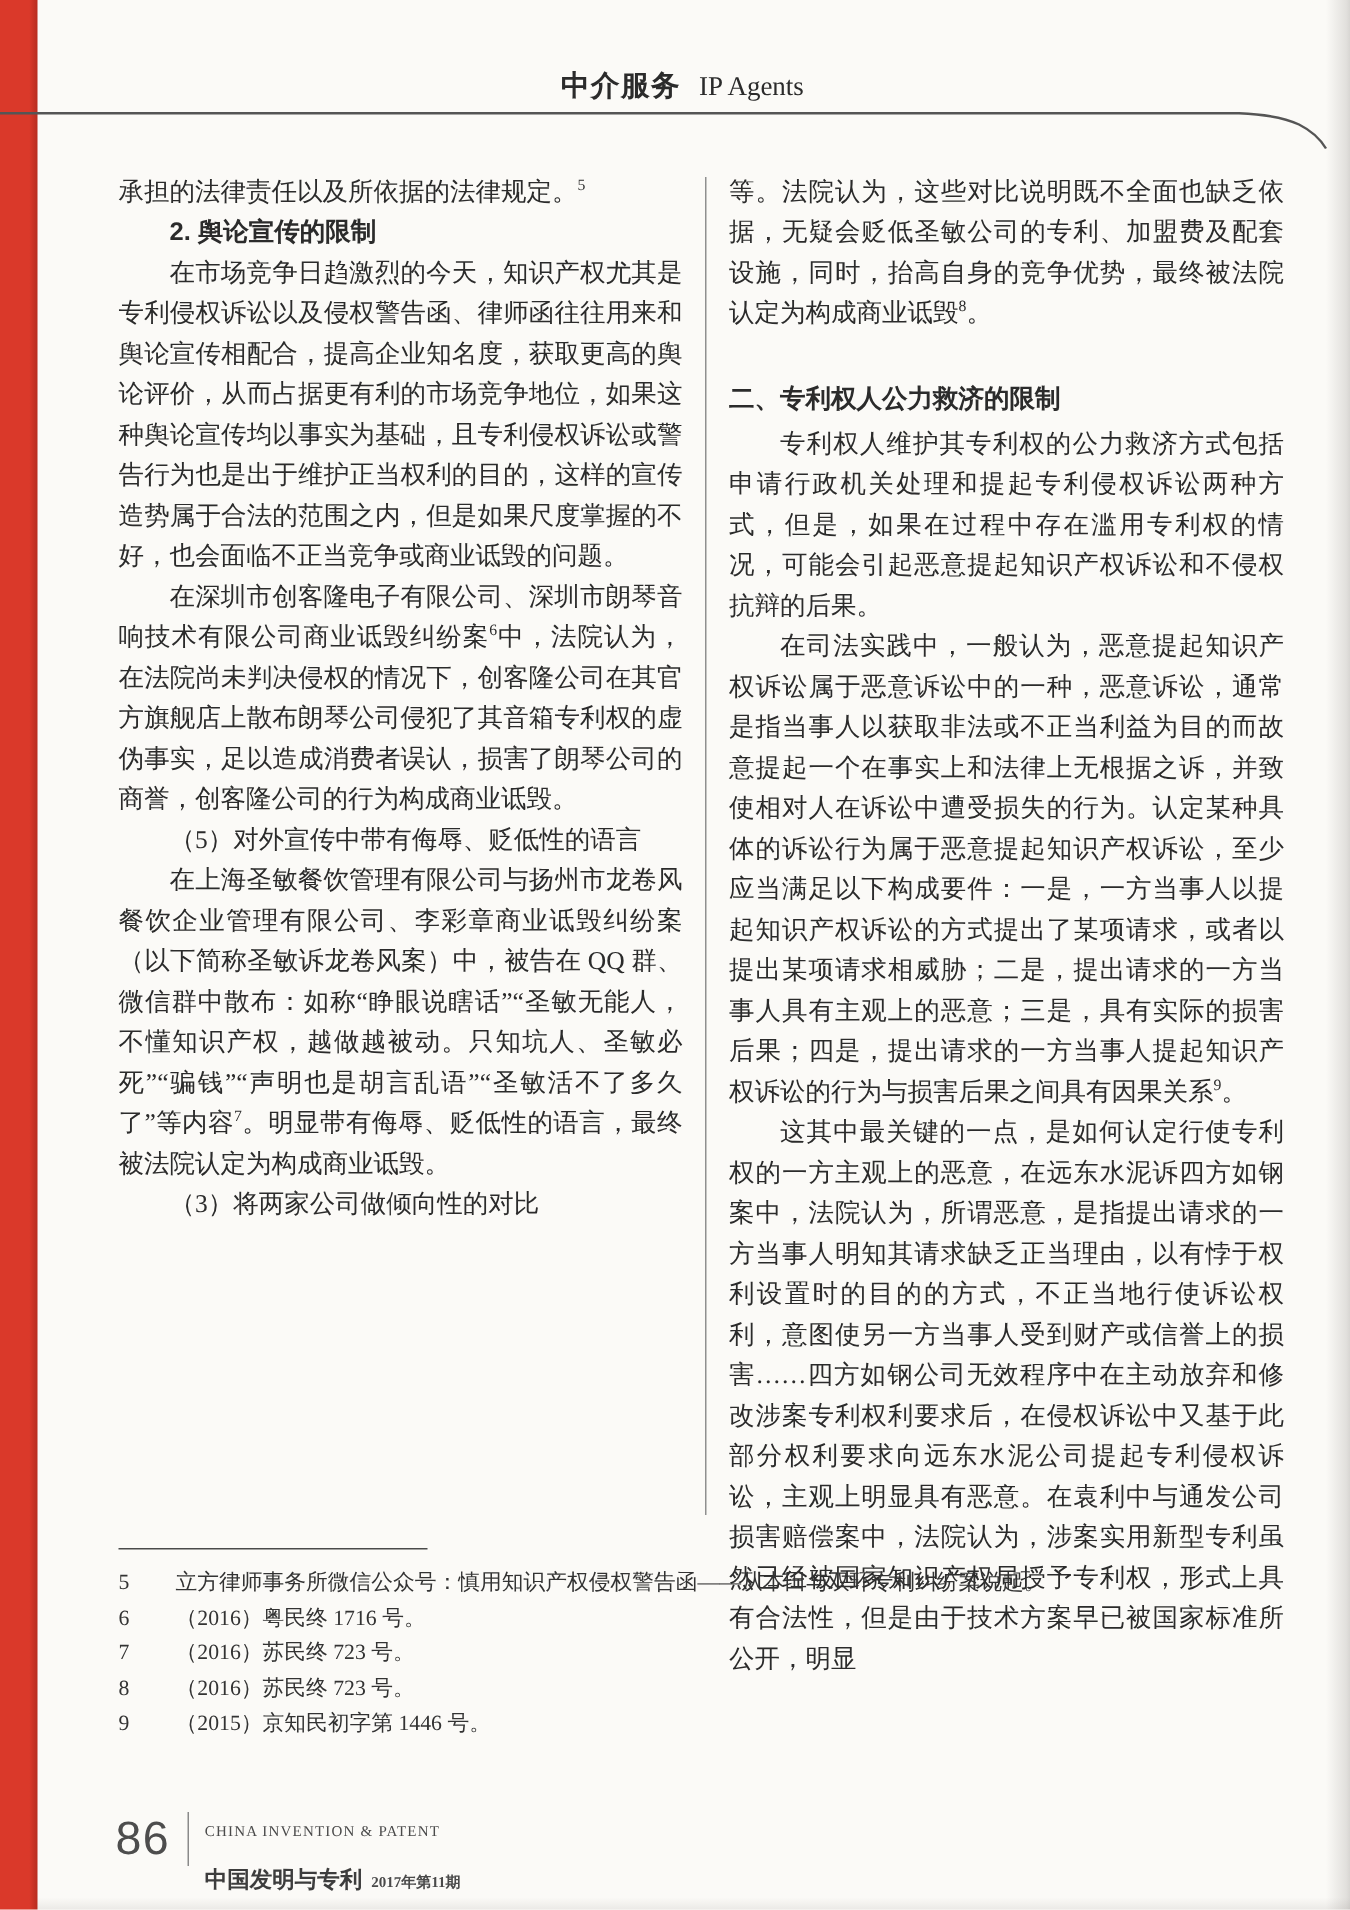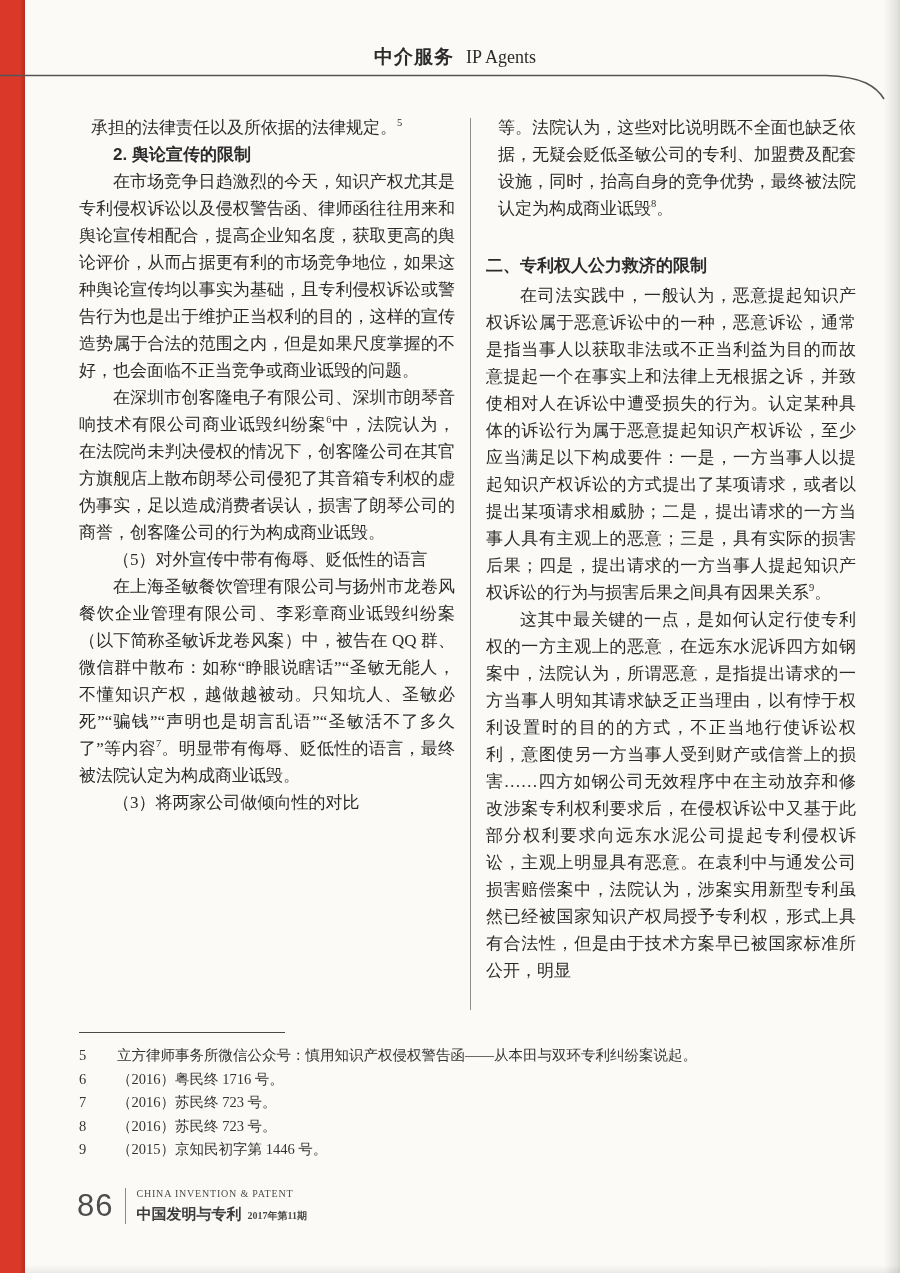--- a/index.html
+++ b/index.html
@@ -19,38 +19,38 @@
 
   .header{position:absolute;left:25px;top:44px;width:860px;text-align:center;white-space:nowrap;}
   .header .zh{font-family:"Liberation Sans","DejaVu Sans",sans-serif;font-weight:bold;font-size:19px;letter-spacing:1px;}
   .header .en{font-family:"Liberation Serif",serif;font-size:18px;margin-left:12px;}
   .header-rule{position:absolute;left:0;top:74px;width:900px;height:26px;}
 
   .col{position:absolute;top:114px;font-size:17px;line-height:27px;text-align:justify;}
   .col-left{left:79px;width:376px;}
   .col-right{left:486px;width:370px;}
   .col p{margin:0;text-indent:2em;}
-  .col p.cont{text-indent:0;margin-left:12px;}
+  .col p.cont{text-indent:0;}
   .col p.heading{font-family:"Liberation Sans","DejaVu Sans",sans-serif;font-weight:bold;}
   .col p.section{font-family:"Liberation Sans","DejaVu Sans",sans-serif;font-weight:bold;text-indent:0;margin-top:30px;margin-bottom:3px;}
   .col sup{font-size:10.5px;line-height:0;vertical-align:super;}
 
   .col-divider{position:absolute;left:470px;top:118px;width:1px;height:892px;background:#8f8f8f;}
 
   .fn-rule{position:absolute;left:79px;top:1032px;width:206px;height:0;border-top:1.5px solid #4a4a4a;}
   .footnotes{position:absolute;left:79px;top:1044px;width:760px;font-size:14.5px;line-height:23.5px;color:#333;}
   .fn-row{display:flex;}
   .fn-num{width:38px;flex:none;}
   .fn-text{flex:1;}
 
   .footer{position:absolute;left:77px;top:1188px;display:flex;align-items:center;color:#454545;}
   .footer .pagenum{font-family:"Liberation Sans","DejaVu Sans",sans-serif;font-size:31px;color:#4d4d4d;letter-spacing:1px;}
   .footer .fdiv{width:1px;height:36px;background:#8a8a8a;margin:0 10px 0 12px;}
-  .footer .jen{font-size:10px;letter-spacing:0.8px;font-family:"Liberation Serif",serif;color:#4a4a4a;}
-  .footer .jzh-row{display:flex;align-items:baseline;margin-top:6px;}
+  .footer .jen{font-size:10px;letter-spacing:0.8px;font-family:"Liberation Serif",serif;color:#4a4a4a;margin-top:28px;}
+  .footer .jzh-row{display:flex;align-items:baseline;margin-top:17px;}
   .footer .jzh{font-size:15px;font-weight:bold;color:#3d3d3d;}
   .footer .issue{font-size:10px;font-weight:bold;margin-left:6px;color:#4a4a4a;}
 </style>
 </head>
 <body>
 
 <div class="spine" style="background: linear-gradient(90deg, rgb(218, 57, 42) 0%, rgb(218, 57, 42) 78%, rgb(183, 45, 32) 100%);"></div>
 <div class="page-edge"></div>
 <div class="page-bottom"></div>
 
@@ -68,20 +68,21 @@
     <p class="body">在市场竞争日趋激烈的今天，知识产权尤其是专利侵权诉讼以及侵权警告函、律师函往往用来和舆论宣传相配合，提高企业知名度，获取更高的舆论评价，从而占据更有利的市场竞争地位，如果这种舆论宣传均以事实为基础，且专利侵权诉讼或警告行为也是出于维护正当权利的目的，这样的宣传造势属于合法的范围之内，但是如果尺度掌握的不好，也会面临不正当竞争或商业诋毁的问题。</p>
     <p class="body">在深圳市创客隆电子有限公司、深圳市朗琴音响技术有限公司商业诋毁纠纷案<sup>6</sup>中，法院认为，在法院尚未判决侵权的情况下，创客隆公司在其官方旗舰店上散布朗琴公司侵犯了其音箱专利权的虚伪事实，足以造成消费者误认，损害了朗琴公司的商誉，创客隆公司的行为构成商业诋毁。</p>
     <p class="body">（5）对外宣传中带有侮辱、贬低性的语言</p>
     <p class="body">在上海圣敏餐饮管理有限公司与扬州市龙卷风餐饮企业管理有限公司、李彩章商业诋毁纠纷案（以下简称圣敏诉龙卷风案）中，被告在 QQ 群、微信群中散布：如称“睁眼说瞎话”“圣敏无能人，不懂知识产权，越做越被动。只知坑人、圣敏必死”“骗钱”“声明也是胡言乱语”“圣敏活不了多久了”等内容<sup>7</sup>。明显带有侮辱、贬低性的语言，最终被法院认定为构成商业诋毁。</p>
     <p class="body">（3）将两家公司做倾向性的对比</p>
   </div>
 <div class="col-divider"></div>
 <div class="col col-right" id="col-right">
     <p class="body cont">等。法院认为，这些对比说明既不全面也缺乏依据，无疑会贬低圣敏公司的专利、加盟费及配套设施，同时，抬高自身的竞争优势，最终被法院认定为构成商业诋毁<sup>8</sup>。</p>
     <p class="section">二、专利权人公力救济的限制</p>
+    <p class="body">专利权人维护其专利权的公力救济方式包括申请行政机关处理和提起专利侵权诉讼两种方式，但是，如果在过程中存在滥用专利权的情况，可能会引起恶意提起知识产权诉讼和不侵权抗辩的后果。</p>
     <p class="body">在司法实践中，一般认为，恶意提起知识产权诉讼属于恶意诉讼中的一种，恶意诉讼，通常是指当事人以获取非法或不正当利益为目的而故意提起一个在事实上和法律上无根据之诉，并致使相对人在诉讼中遭受损失的行为。认定某种具体的诉讼行为属于恶意提起知识产权诉讼，至少应当满足以下构成要件：一是，一方当事人以提起知识产权诉讼的方式提出了某项请求，或者以提出某项请求相威胁；二是，提出请求的一方当事人具有主观上的恶意；三是，具有实际的损害后果；四是，提出请求的一方当事人提起知识产权诉讼的行为与损害后果之间具有因果关系<sup>9</sup>。</p>
     <p class="body">这其中最关键的一点，是如何认定行使专利权的一方主观上的恶意，在远东水泥诉四方如钢案中，法院认为，所谓恶意，是指提出请求的一方当事人明知其请求缺乏正当理由，以有悖于权利设置时的目的的方式，不正当地行使诉讼权利，意图使另一方当事人受到财产或信誉上的损害……四方如钢公司无效程序中在主动放弃和修改涉案专利权利要求后，在侵权诉讼中又基于此部分权利要求向远东水泥公司提起专利侵权诉讼，主观上明显具有恶意。在袁利中与通发公司损害赔偿案中，法院认为，涉案实用新型专利虽然已经被国家知识产权局授予专利权，形式上具有合法性，但是由于技术方案早已被国家标准所公开，明显</p>
   </div>
 
 <div class="fn-rule"></div>
 <div class="footnotes" id="footnotes">
     <div class="fn-row">
       <span class="fn-num">5</span>
       <span class="fn-text">立方律师事务所微信公众号：慎用知识产权侵权警告函——从本田与双环专利纠纷案说起。</span>
     </div>

